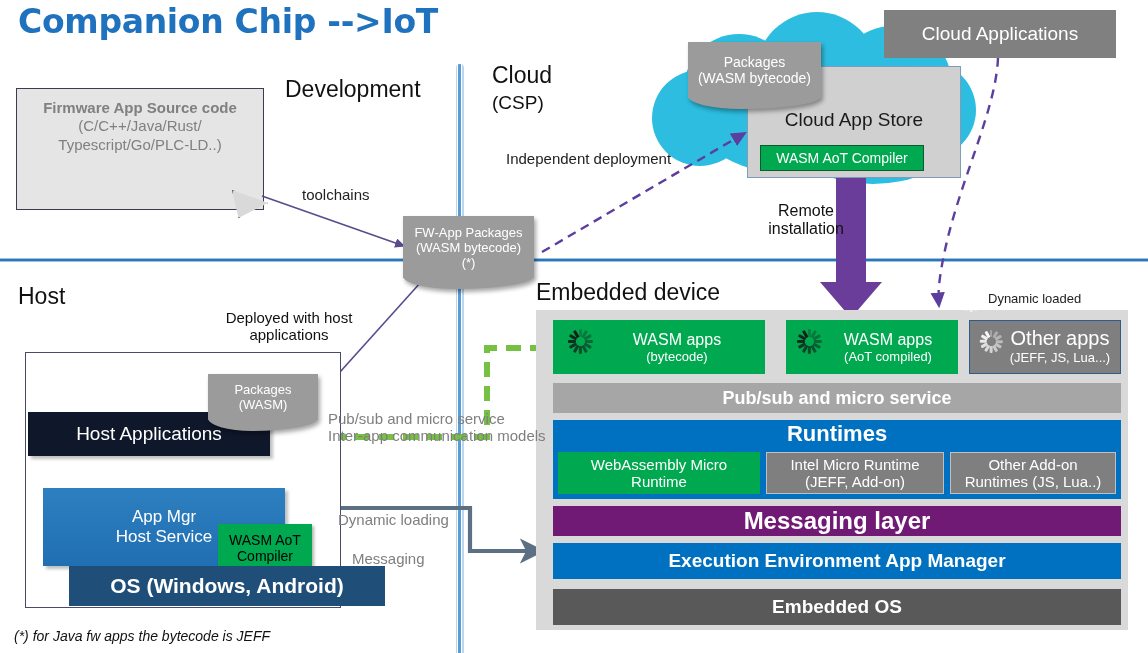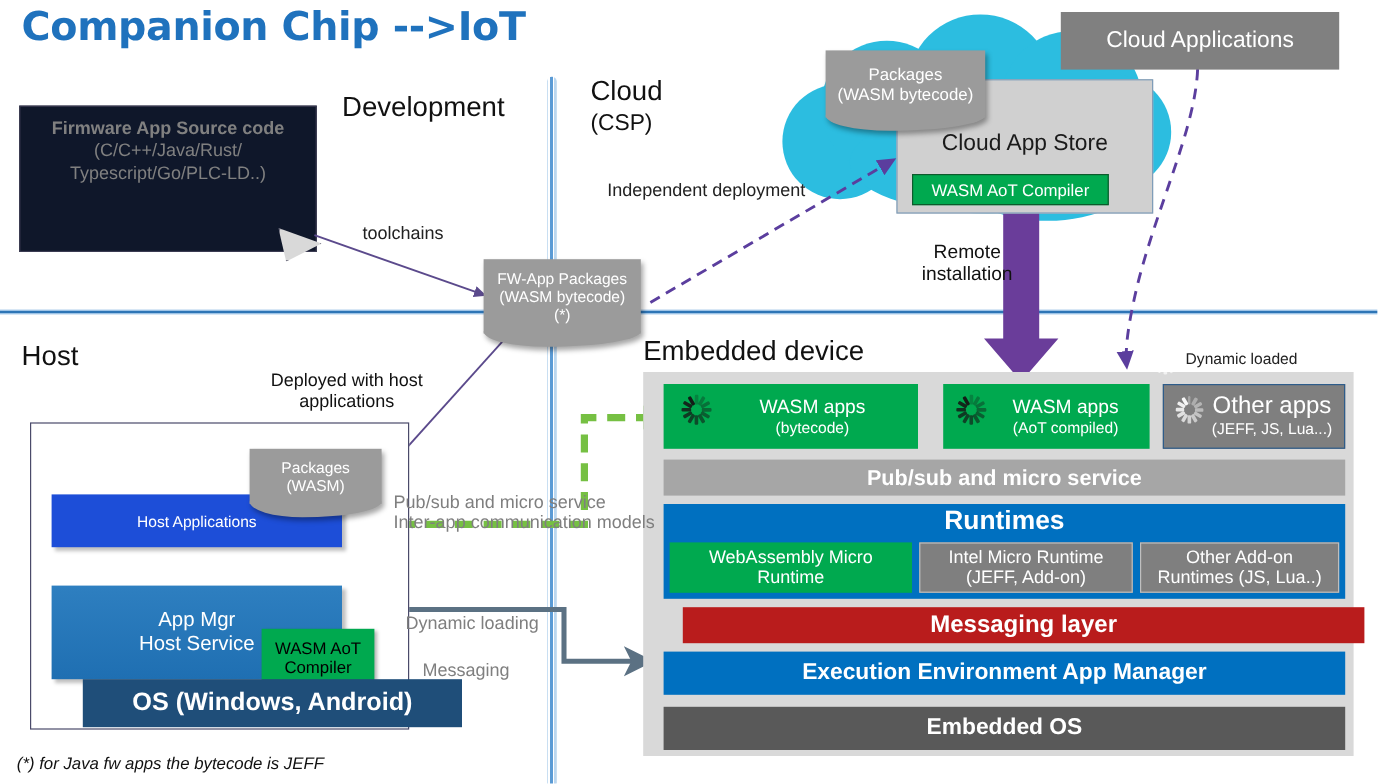--- a/index.html
+++ b/index.html
@@ -19,21 +19,21 @@
   .sub{font-size:19px;color:#111;}
 
   
   #hline{left:0;top:258px;width:1148px;height:4px;
          background:linear-gradient(to bottom,#9DC3E6 0 1px,#2E75B6 1px 3px,#9DC3E6 3px 4px);}
   #vline{left:456px;top:64px;width:8px;height:592px;
          background:linear-gradient(to right,#BBD7EF 0 1px,#FFF 1px 2px,#5B9BD5 2px 5px,#FFF 5px 6px,#BBD7EF 6px 8px);
          border-radius:4px;}
 
   
-  #fwbox{left:16px;top:88px;width:248px;height:122px;border:1.5px solid #3B3B52;background:#0f172a;}
+  #fwbox{left:16px;top:88px;width:248px;height:122px;border:1.5px solid #3B3B52;background:#e5e5e5;}
   #fwtail{left:232px;top:190px;width:36px;height:28px;
           background:#D9D9D9;border:1px solid #3B3B52;
           clip-path:polygon(0 0,100% 46%,18% 100%);}
   .fwt1{font-size:15px;font-weight:bold;color:#808080;}
   .fwt2{font-size:15px;color:#808080;line-height:19px;}
 
   
   #cloudwrap{left:648px;top:8px;width:330px;height:190px;}
   .cloudpuff{position:absolute;background:#2CBDE0;border-radius:50%;}
 
@@ -156,22 +156,22 @@
   
   <div class="abs pkg pkgshadow ctr col" style="left:403px;top:216px;width:131px;height:62px;font-size:13px;">
     <div>FW-App Packages</div>
     <div>(WASM bytecode)</div>
     <div>(*)</div>
   </div>
 
   
   <div class="abs" style="left:25px;top:352px;width:316px;height:256px;border:1.4px solid #4A4A6A;background:#fff;"></div>
 
-  <div class="abs graylt ctr" style="left:43px;top:412px;width:242px;height:44px;font-size:13px;
-       background:#1d4ed8;box-shadow:3px 3px 3px rgba(0,0,0,.25);">Host Applications</div>
+  <div class="abs graylt ctr" style="left:28px;top:412px;width:242px;height:44px;font-size:19px;
+       background:#0f172a;box-shadow:3px 3px 3px rgba(0,0,0,.25);">Host Applications</div>
 
   <div class="abs pkg pkgshadow ctr col" style="left:208px;top:374px;width:110px;height:46px;font-size:13px;">
     <div>Packages</div>
     <div>(WASM)</div>
   </div>
 
   <div class="abs ctr col" style="left:43px;top:488px;width:242px;height:78px;
        background:linear-gradient(180deg,#2E7FC0 0%,#1F6FB2 100%);color:#fff;font-size:17px;
        box-shadow:3px 3px 3px rgba(0,0,0,.25);">
     <div>App Mgr</div>
@@ -233,22 +233,22 @@
       <div>(JEFF, Add-on)</div>
     </div>
     <div class="abs ctr col" style="left:397px;top:32px;width:166px;height:42px;background:#7F7F7F;color:#fff;
          font-size:15px;border:1px solid #BFBFBF;">
       <div>Other Add-on</div>
       <div>Runtimes (JS, Lua..)</div>
     </div>
   </div>
 
   
-  <div class="abs ctr" style="left:569px;top:506px;width:568px;height:30px;background:#b91c1c;color:#fff;
-       font-size:20px;font-weight:bold;">Messaging layer</div>
+  <div class="abs ctr" style="left:553px;top:506px;width:568px;height:30px;background:#701a75;color:#fff;
+       font-size:24px;font-weight:bold;">Messaging layer</div>
 
   
   <div class="abs ctr blue" style="left:553px;top:543px;width:568px;height:36px;font-size:19px;font-weight:bold;">Execution Environment App Manager</div>
 
   
   <div class="abs ctr dgray" style="left:553px;top:589px;width:568px;height:36px;font-size:19px;font-weight:bold;">Embedded OS</div>
 
   
   <div class="abs lbl" style="left:302px;top:186px;">toolchains</div>
 

